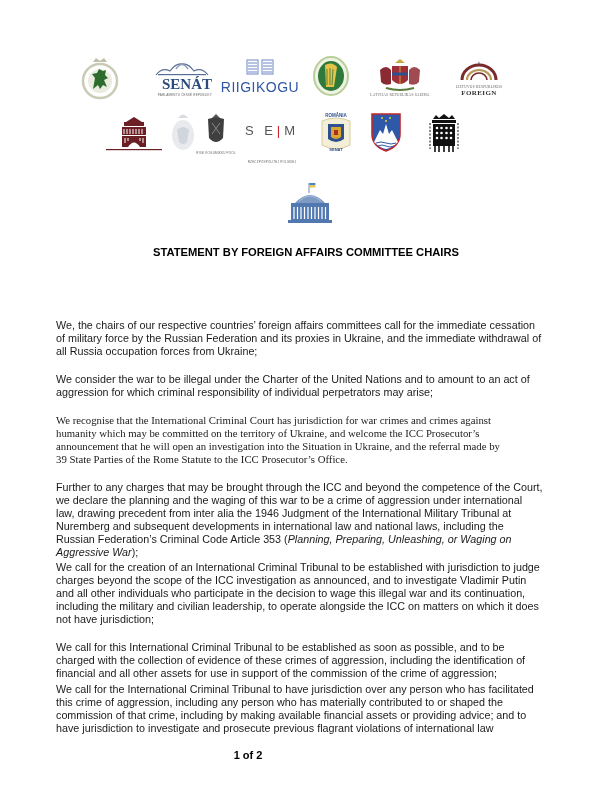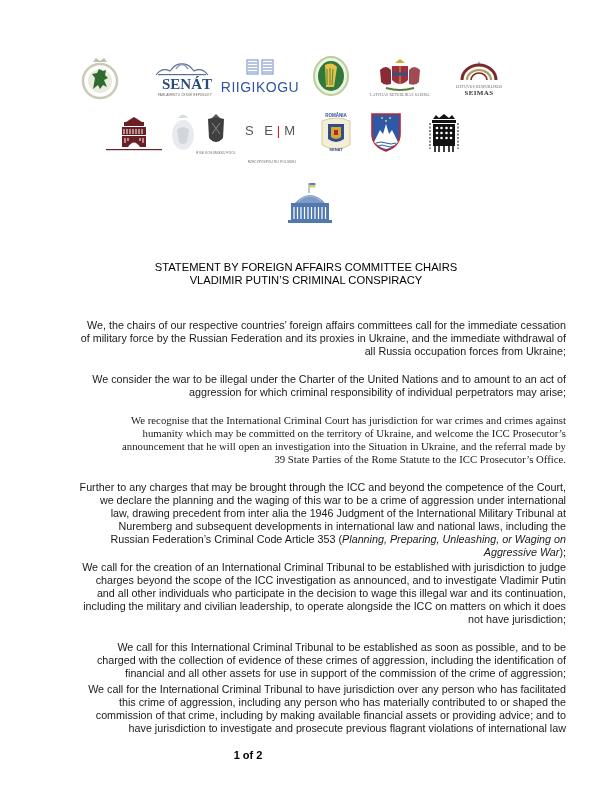--- a/index.html
+++ b/index.html
@@ -23,24 +23,24 @@
   #logo-shield-dark { left: 200px; top: 110px; width: 32px; height: 48px; }
   #logo-sejm { left: 244px; top: 110px; width: 56px; height: 46px; gap: 21px; }
   #logo-romania { left: 316px; top: 110px; width: 40px; height: 48px; }
   #logo-slovenia { left: 369px; top: 110px; width: 34px; height: 44px; }
   #logo-portcullis { left: 426px; top: 110px; width: 36px; height: 48px; }
 
   
   #logo-rada { left: 190px; top: 172px; width: 240px; height: 62px; }
   .rada-title { font-family: "Liberation Serif", serif; font-weight: bold; color: #3d72ad; font-size: 13px; letter-spacing: 0.3px; margin-top: 3px; font-variant: small-caps; }
 
-  .title-block { position: absolute; top: 246px; left: 0; width: 612px; text-align: center; font-weight: normal; font-size: 11.2px; line-height: 12.6px; color: #000; margin-top: 15px; }
+  .title-block { position: absolute; top: 246px; left: 0; width: 612px; text-align: center; font-weight: bold; font-size: 11.2px; line-height: 12.6px; color: #000; }
 
   .body-text { position: absolute; left: 56px; width: 510px; font-size: 10.75px; line-height: 12.9px; color: #1a1a1a; }
-  .para { position: absolute; left: 0; width: 510px; white-space: pre-line; text-align: right; }
+  .para { position: absolute; left: 0; width: 510px; white-space: pre-line; }
 
   .page-num { position: absolute; top: 749px; left: 0; width: 496px; text-align: center; font-weight: bold; font-size: 11px; color: #000; }
 </style>
 </head>
 <body>
 
 <div class="logo" id="logo-flanders">
   <svg width="40" height="44" viewBox="0 0 40 44">
     <path d="M13 6 L16 2 L20 5 L24 2 L27 6 Z" fill="#bfbfa8"></path>
     <circle cx="20" cy="25" r="17" fill="none" stroke="#c9cbb5" stroke-width="2.5"></circle>
@@ -92,21 +92,21 @@
 </div>
 
 <div class="logo" id="logo-seimas">
   <svg width="40" height="24" viewBox="0 0 40 24">
     <path d="M20 3 L22 7 L18 7 Z" fill="#aaa"></path>
     <path d="M3 22 A17 15 0 0 1 37 22" fill="none" stroke="#7a2b2b" stroke-width="3"></path>
     <path d="M8 22 A12 10 0 0 1 32 22" fill="none" stroke="#b89b5a" stroke-width="2.2"></path>
     <path d="M12 22 A8 7 0 0 1 28 22" fill="none" stroke="#7a2b2b" stroke-width="1.6"></path>
   </svg>
   <div class="cap" style="font-family:'Liberation Serif',serif;font-size:3.6px;margin-top:3px;">LIETUVOS RESPUBLIKOS</div>
-  <div style="font-family:'Liberation Serif',serif;font-size:7px;color:#333;font-weight:bold;letter-spacing:0.4px;">SEIMAS</div>
+  <div style="font-family:'Liberation Serif',serif;font-size:7px;color:#333;font-weight:bold;letter-spacing:0.4px;">FOREIGN</div>
 </div>
 
 <div class="logo" id="logo-house1">
   <svg width="60" height="36" viewBox="0 0 60 36">
     <path d="M22 6 L30 1 L38 6 Z" fill="#6b1f24"></path>
     <rect x="20" y="6" width="20" height="4" fill="#6b1f24"></rect>
     <rect x="18" y="11" width="24" height="8" fill="#6b1f24"></rect>
     <path d="M20 13 V18 M23 13 V18 M26 13 V18 M29 13 V18 M32 13 V18 M35 13 V18 M38 13 V18" stroke="#fff" stroke-width="1"></path>
     <rect x="18" y="20" width="24" height="11" fill="#6b1f24"></rect>
     <path d="M24 31 Q30 22 36 31 Z" fill="#fff"></path>
@@ -197,21 +197,20 @@
     <path d="M16 20 Q27 10 38 20" stroke="#c7d4e8" stroke-width="0.6" fill="none"></path>
     <rect x="8" y="22" width="38" height="3" fill="#5179b0"></rect>
     <rect x="8" y="25" width="38" height="14" fill="#5179b0"></rect>
     <path d="M11 26 V38 M14.5 26 V38 M18 26 V38 M21.5 26 V38 M25 26 V38 M28.5 26 V38 M32 26 V38 M35.5 26 V38 M39 26 V38 M42.5 26 V38" stroke="#fff" stroke-width="1.2"></path>
     <rect x="5" y="39" width="44" height="3" fill="#5179b0"></rect>
   </svg>
 </div>
 
 <div class="title-block">
   <div>STATEMENT BY FOREIGN AFFAIRS COMMITTEE CHAIRS</div>
-  <div>VLADIMIR PUTIN’S CRIMINAL CONSPIRACY</div>
 </div>
 
 <div class="body-text">
   <div class="para" style="top:319px;position:fixed;left:56px;">We, the chairs of our respective countries’ foreign affairs committees call for the immediate cessation
 of military force by the Russian Federation and its proxies in Ukraine, and the immediate withdrawal of
 all Russia occupation forces from Ukraine;</div>
   <div class="para" style="top:373px;position:fixed;left:56px;">We consider the war to be illegal under the Charter of the United Nations and to amount to an act of
 aggression for which criminal responsibility of individual perpetrators may arise;</div>
   <div class="para" style="top:414px;position:fixed;left:56px;font-family:Liberation Serif, serif;">We recognise that the International Criminal Court has jurisdiction for war crimes and crimes against
 humanity which may be committed on the territory of Ukraine, and welcome the ICC Prosecutor’s

